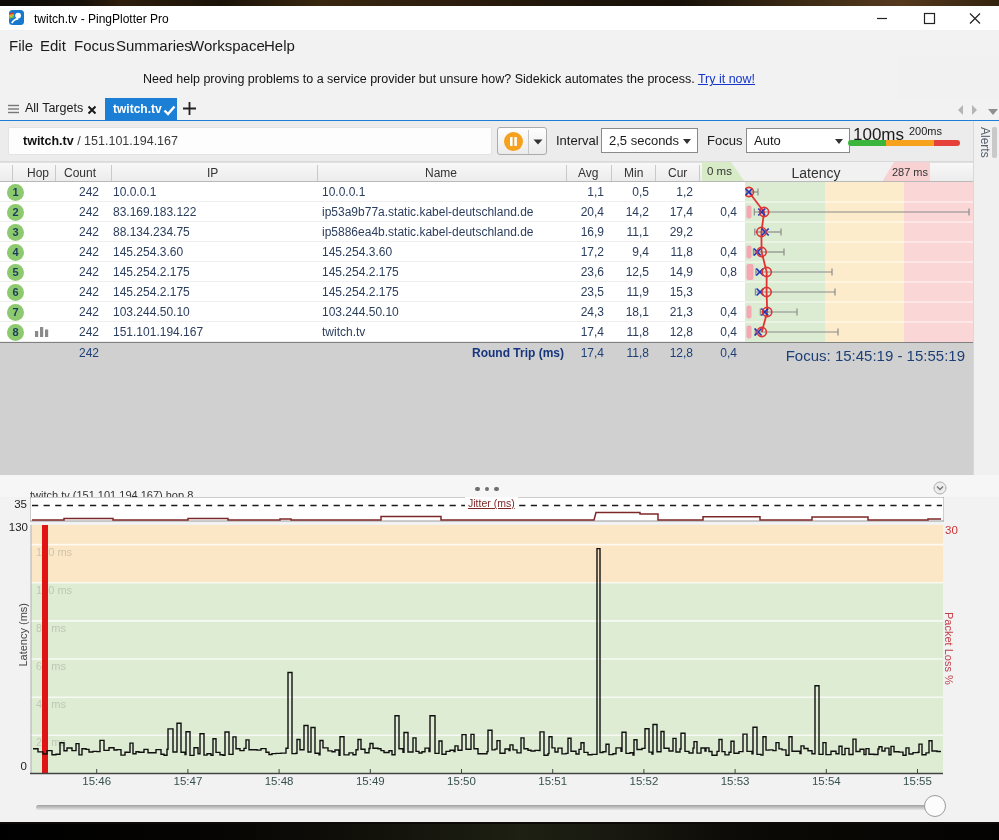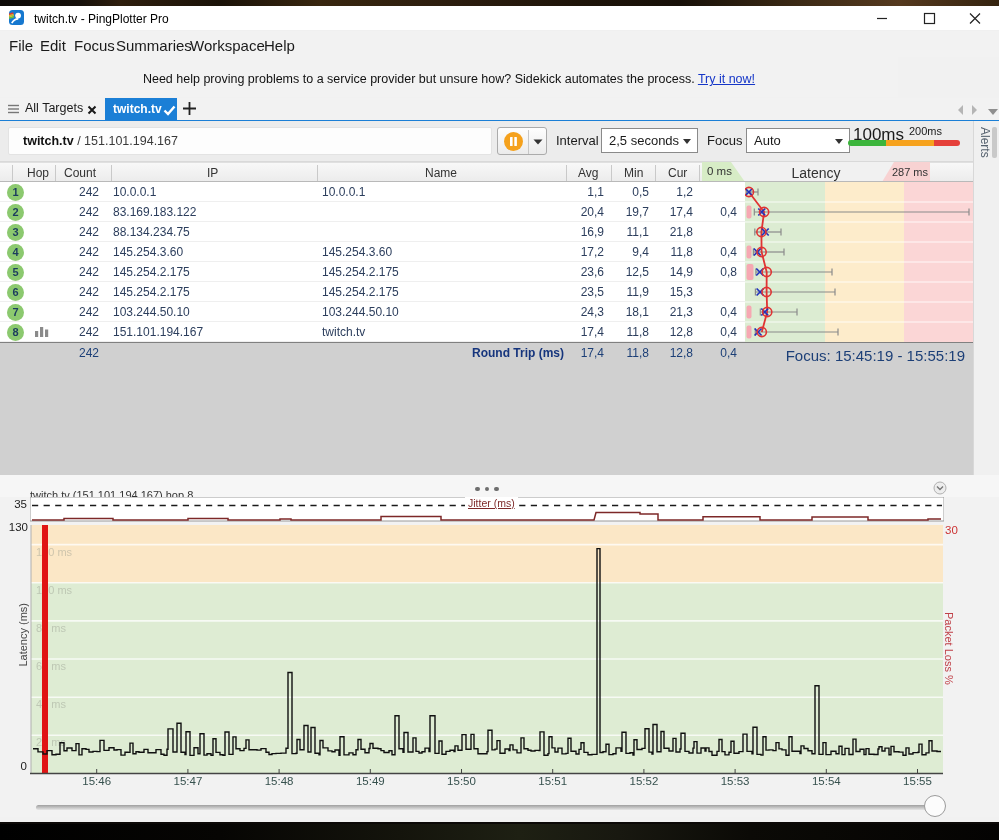--- a/index.html
+++ b/index.html
@@ -208,32 +208,34 @@
       <span class="cell" style="left:322px;width:240px">10.0.0.1</span>
       <span class="cell r" style="left:544px;width:60px">1,1</span>
       <span class="cell r" style="left:589px;width:60px">0,5</span>
       <span class="cell r" style="left:633px;width:60px">1,2</span>
       <span class="cell r" style="left:677px;width:60px"></span>
     </div>
     <div class="trow" style="top:20px">
       <span class="hopc" style="left:7px">2</span>
       <span class="cell r" style="left:40px;width:59px">242</span>
       <span class="cell" style="left:113px;width:200px">83.169.183.122</span>
+      <span class="cell" style="left:322px;width:240px">ip53a9b77a.static.kabel-deutschland.de</span>
       <span class="cell r" style="left:544px;width:60px">20,4</span>
-      <span class="cell r" style="left:589px;width:60px">19,7</span>
+      <span class="cell r" style="left:589px;width:60px">14,2</span>
       <span class="cell r" style="left:633px;width:60px">17,4</span>
       <span class="cell r" style="left:677px;width:60px">0,4</span>
     </div>
     <div class="trow" style="top:40px">
       <span class="hopc" style="left:7px">3</span>
       <span class="cell r" style="left:40px;width:59px">242</span>
       <span class="cell" style="left:113px;width:200px">88.134.234.75</span>
+      <span class="cell" style="left:322px;width:240px">ip5886ea4b.static.kabel-deutschland.de</span>
       <span class="cell r" style="left:544px;width:60px">16,9</span>
       <span class="cell r" style="left:589px;width:60px">11,1</span>
-      <span class="cell r" style="left:633px;width:60px">21,8</span>
+      <span class="cell r" style="left:633px;width:60px">29,2</span>
       <span class="cell r" style="left:677px;width:60px"></span>
     </div>
     <div class="trow" style="top:60px">
       <span class="hopc" style="left:7px">4</span>
       <span class="cell r" style="left:40px;width:59px">242</span>
       <span class="cell" style="left:113px;width:200px">145.254.3.60</span>
       <span class="cell" style="left:322px;width:240px">145.254.3.60</span>
       <span class="cell r" style="left:544px;width:60px">17,2</span>
       <span class="cell r" style="left:589px;width:60px">9,4</span>
       <span class="cell r" style="left:633px;width:60px">11,8</span>

